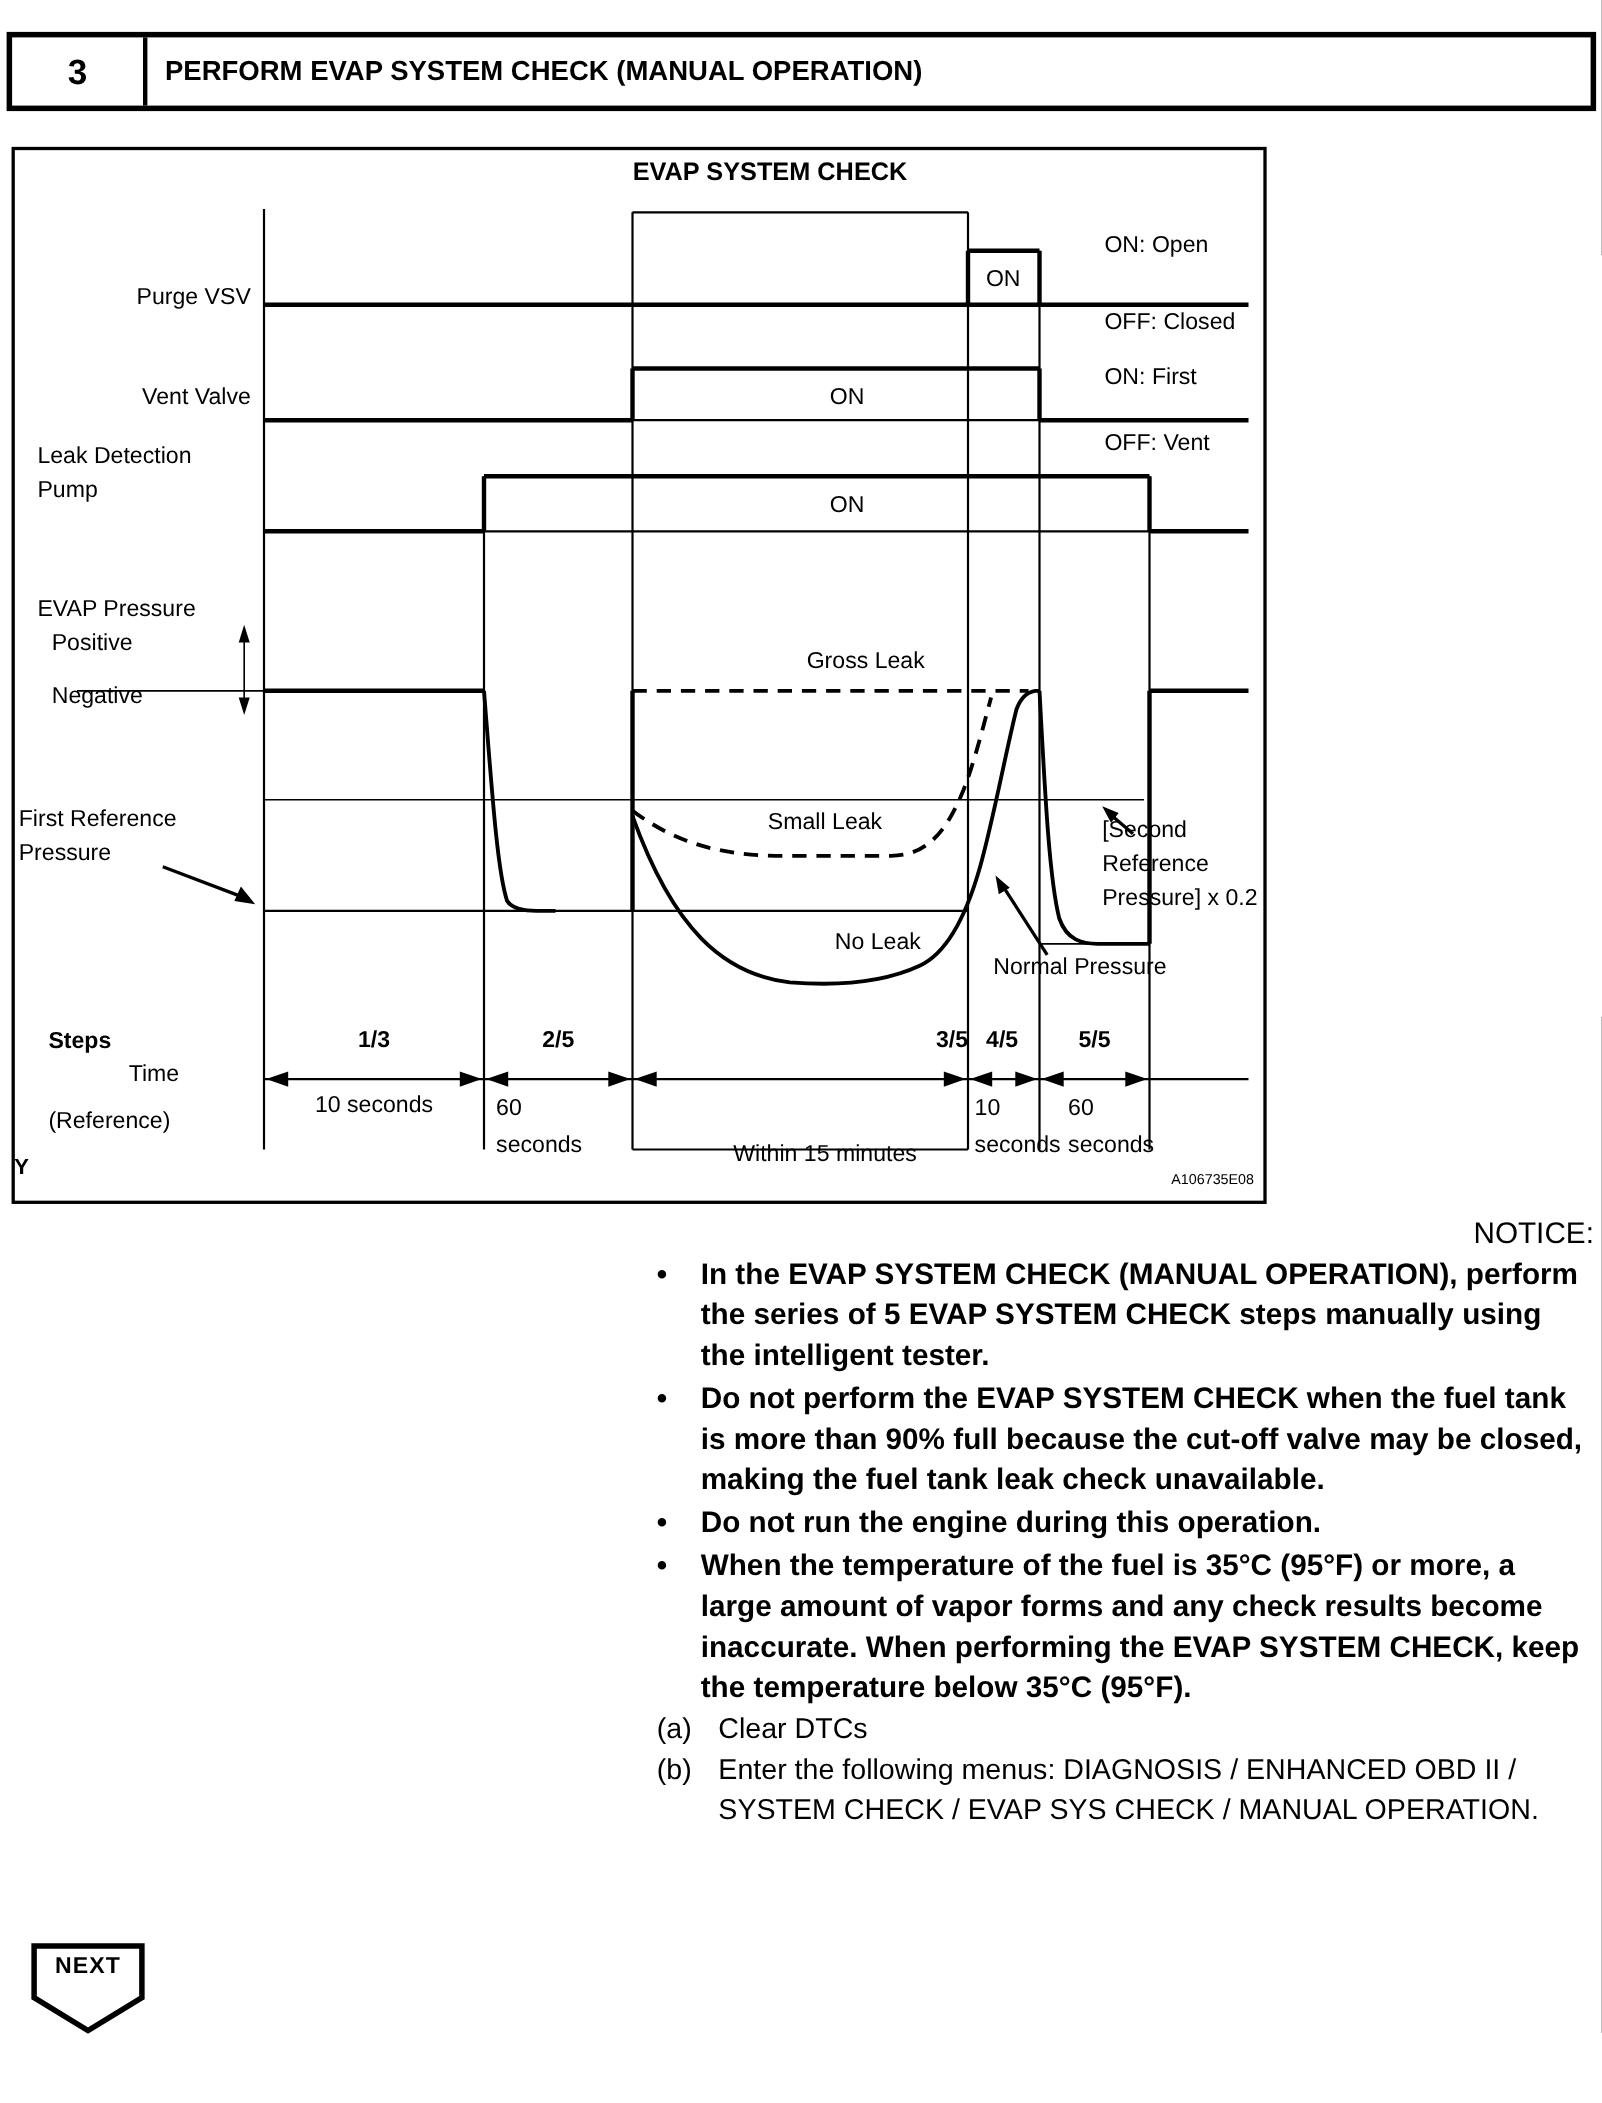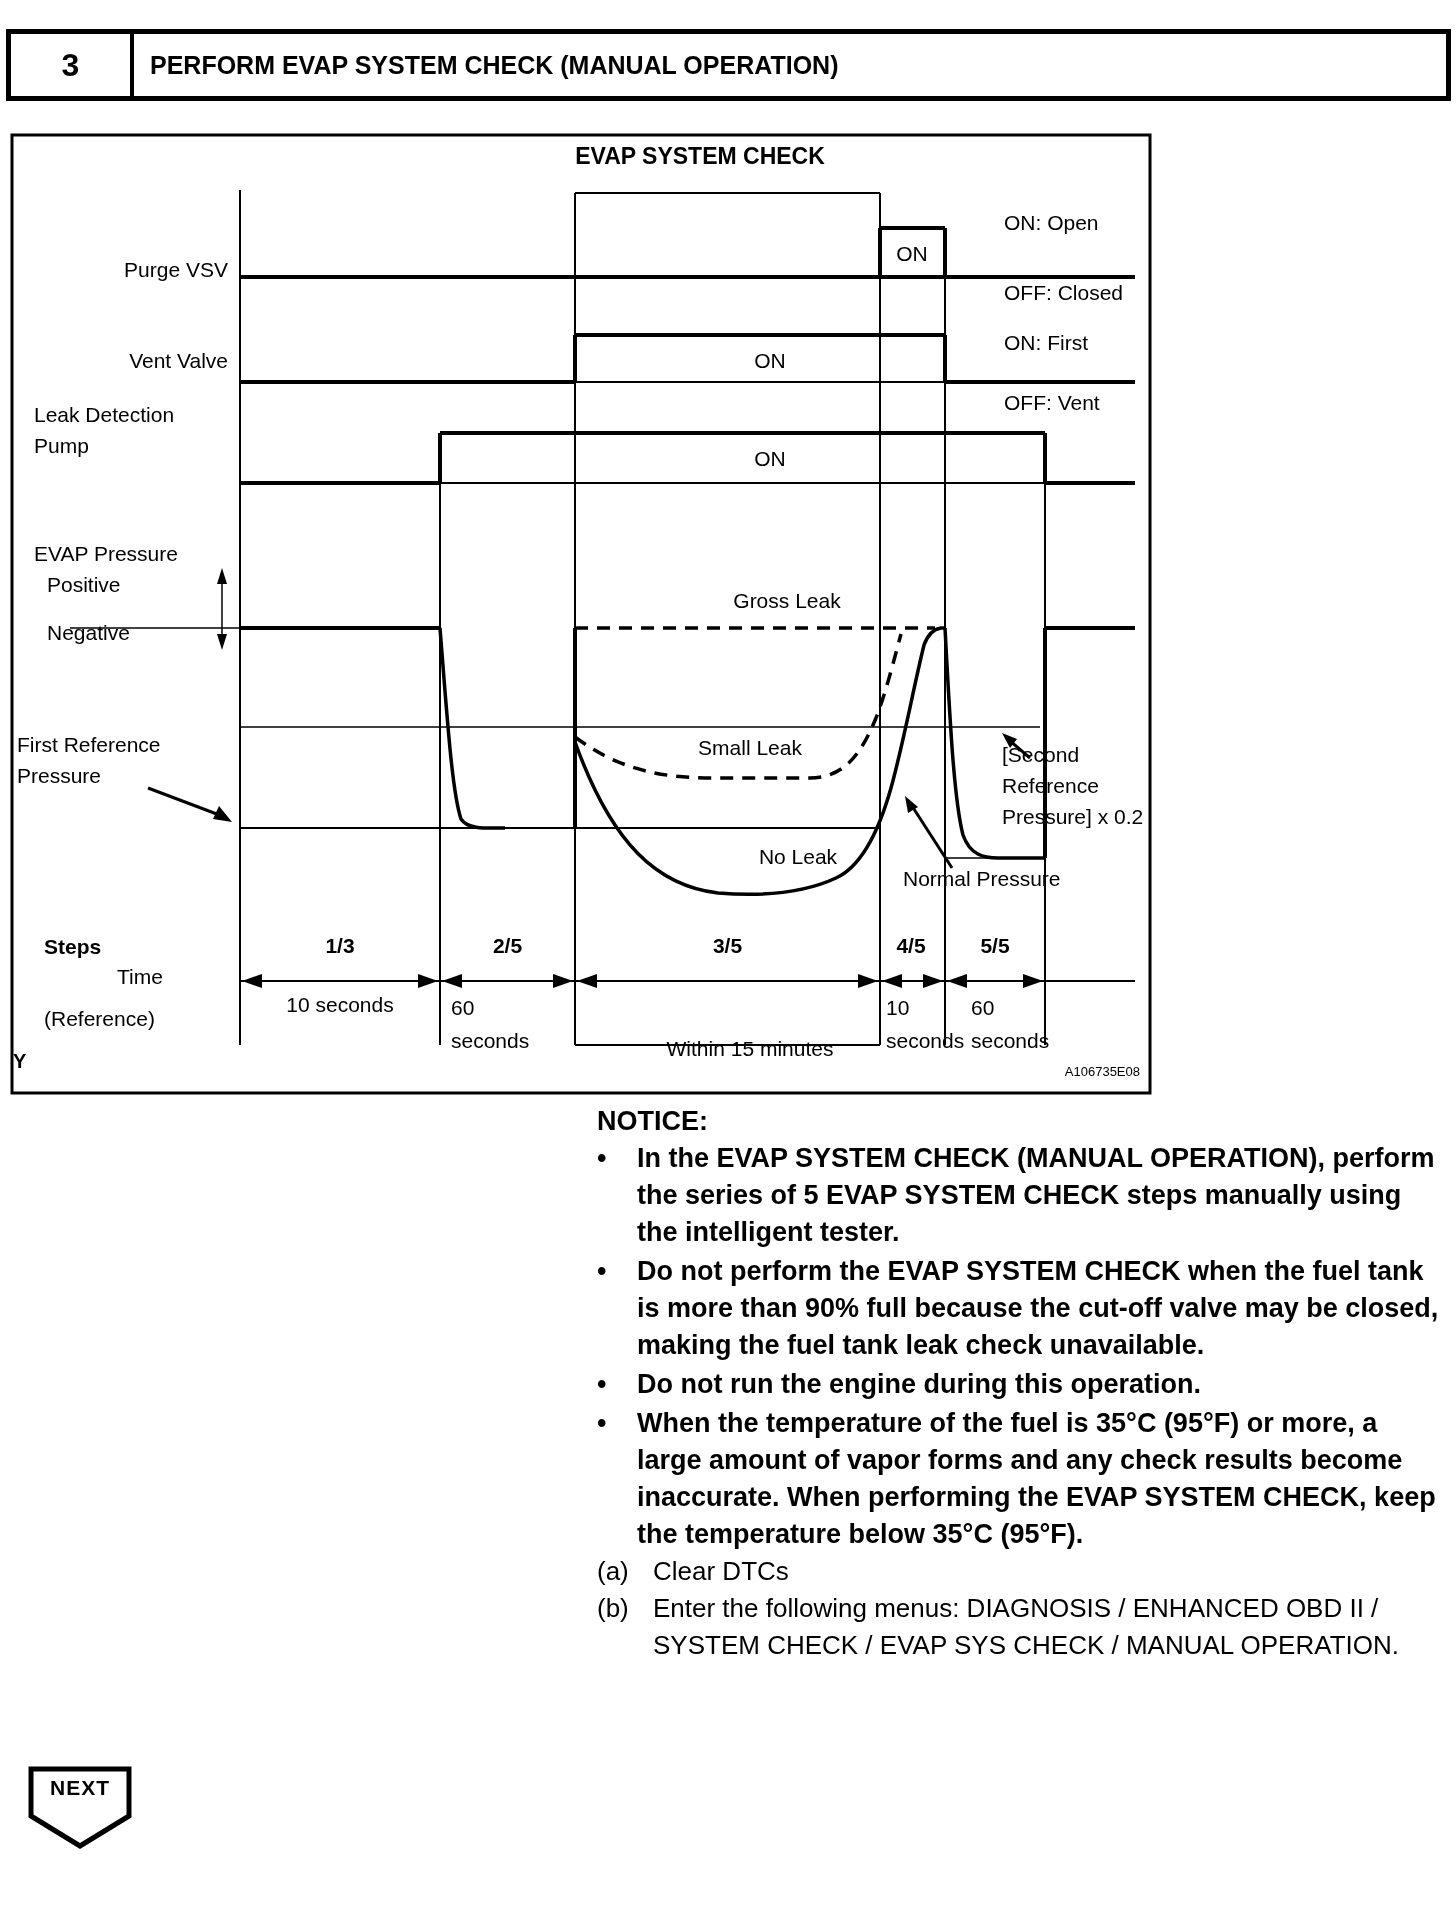--- a/index.html
+++ b/index.html
@@ -21,21 +21,21 @@
     font-size:25px;font-weight:bold;letter-spacing:0px;white-space:nowrap;
   }
   
   #diag{position:absolute;left:0;top:0;width:1456px;height:1912px;pointer-events:none;}
   .dlbl{position:absolute;font-size:21px;line-height:24px;white-space:normal;}
   .b{font-weight:bold;}
   .ctr{text-align:center;}
   .rgt{text-align:right;}
   
   #notice{position:absolute;left:597px;top:1104px;width:852px;}
-  #notice .head{font-size:27px;font-weight:bold;line-height:34px;}
+  #notice .head{font-size:27px;font-weight:normal;line-height:34px;text-align:right;}
   .n-row{display:flex;margin-top:2px;}
   .n-row .mk{width:40px;font-size:27px;font-weight:bold;line-height:37px;flex:none;}
   .n-row .tx{font-size:27px;font-weight:bold;line-height:37px;}
   .s-row{display:flex;}
   .s-row .mk{width:56px;font-size:26px;font-weight:normal;line-height:37px;flex:none;}
   .s-row .tx{font-size:26px;font-weight:normal;line-height:37px;}
   
   #nextbtn{position:absolute;left:28px;top:1766px;width:104px;height:84px;cursor:pointer;}
   #nextbtn .lbl{
     position:absolute;left:0;top:10px;width:104px;text-align:center;
@@ -170,21 +170,21 @@
   <div class="dlbl ctr" style="left:703px;top:845px;width:190px;">No Leak</div>
   <div class="dlbl" style="left:903px;top:867px;width:220px;">Normal Pressure</div>
   <div class="dlbl" style="left:1002px;top:739px;width:165px;line-height:31px;">[Second Reference Pressure] x 0.2</div>
 
   <div class="dlbl b" style="left:44px;top:935px;">Steps</div>
   <div class="dlbl" style="left:117px;top:965px;">Time</div>
   <div class="dlbl" style="left:44px;top:1007px;text-align:right;">(Reference)</div>
 
   <div class="dlbl b ctr" style="left:240px;top:934px;width:200px;">1/3</div>
   <div class="dlbl b ctr" style="left:440px;top:934px;width:135px;">2/5</div>
-  <div class="dlbl b ctr" style="left:575px;top:934px;width:305px;">3/5</div>
+  <div class="dlbl b ctr" style="left:575px;top:934px;width:305px;text-align:right;">3/5</div>
   <div class="dlbl b ctr" style="left:877px;top:934px;width:68px;">4/5</div>
   <div class="dlbl b ctr" style="left:945px;top:934px;width:100px;">5/5</div>
 
   <div class="dlbl ctr" style="left:240px;top:993px;width:200px;">10 seconds</div>
   <div class="dlbl" style="left:451px;top:991px;width:95px;line-height:33px;">60 seconds</div>
   <div class="dlbl ctr" style="left:575px;top:993px;width:350px;margin-top:44px;">Within 15 minutes</div>
   <div class="dlbl" style="left:886px;top:991px;width:88px;line-height:33px;">10 seconds</div>
   <div class="dlbl" style="left:971px;top:991px;width:95px;line-height:33px;">60 seconds</div>
 
   <div class="dlbl b" style="left:13px;top:1049px;font-size:20px;">Y</div>

